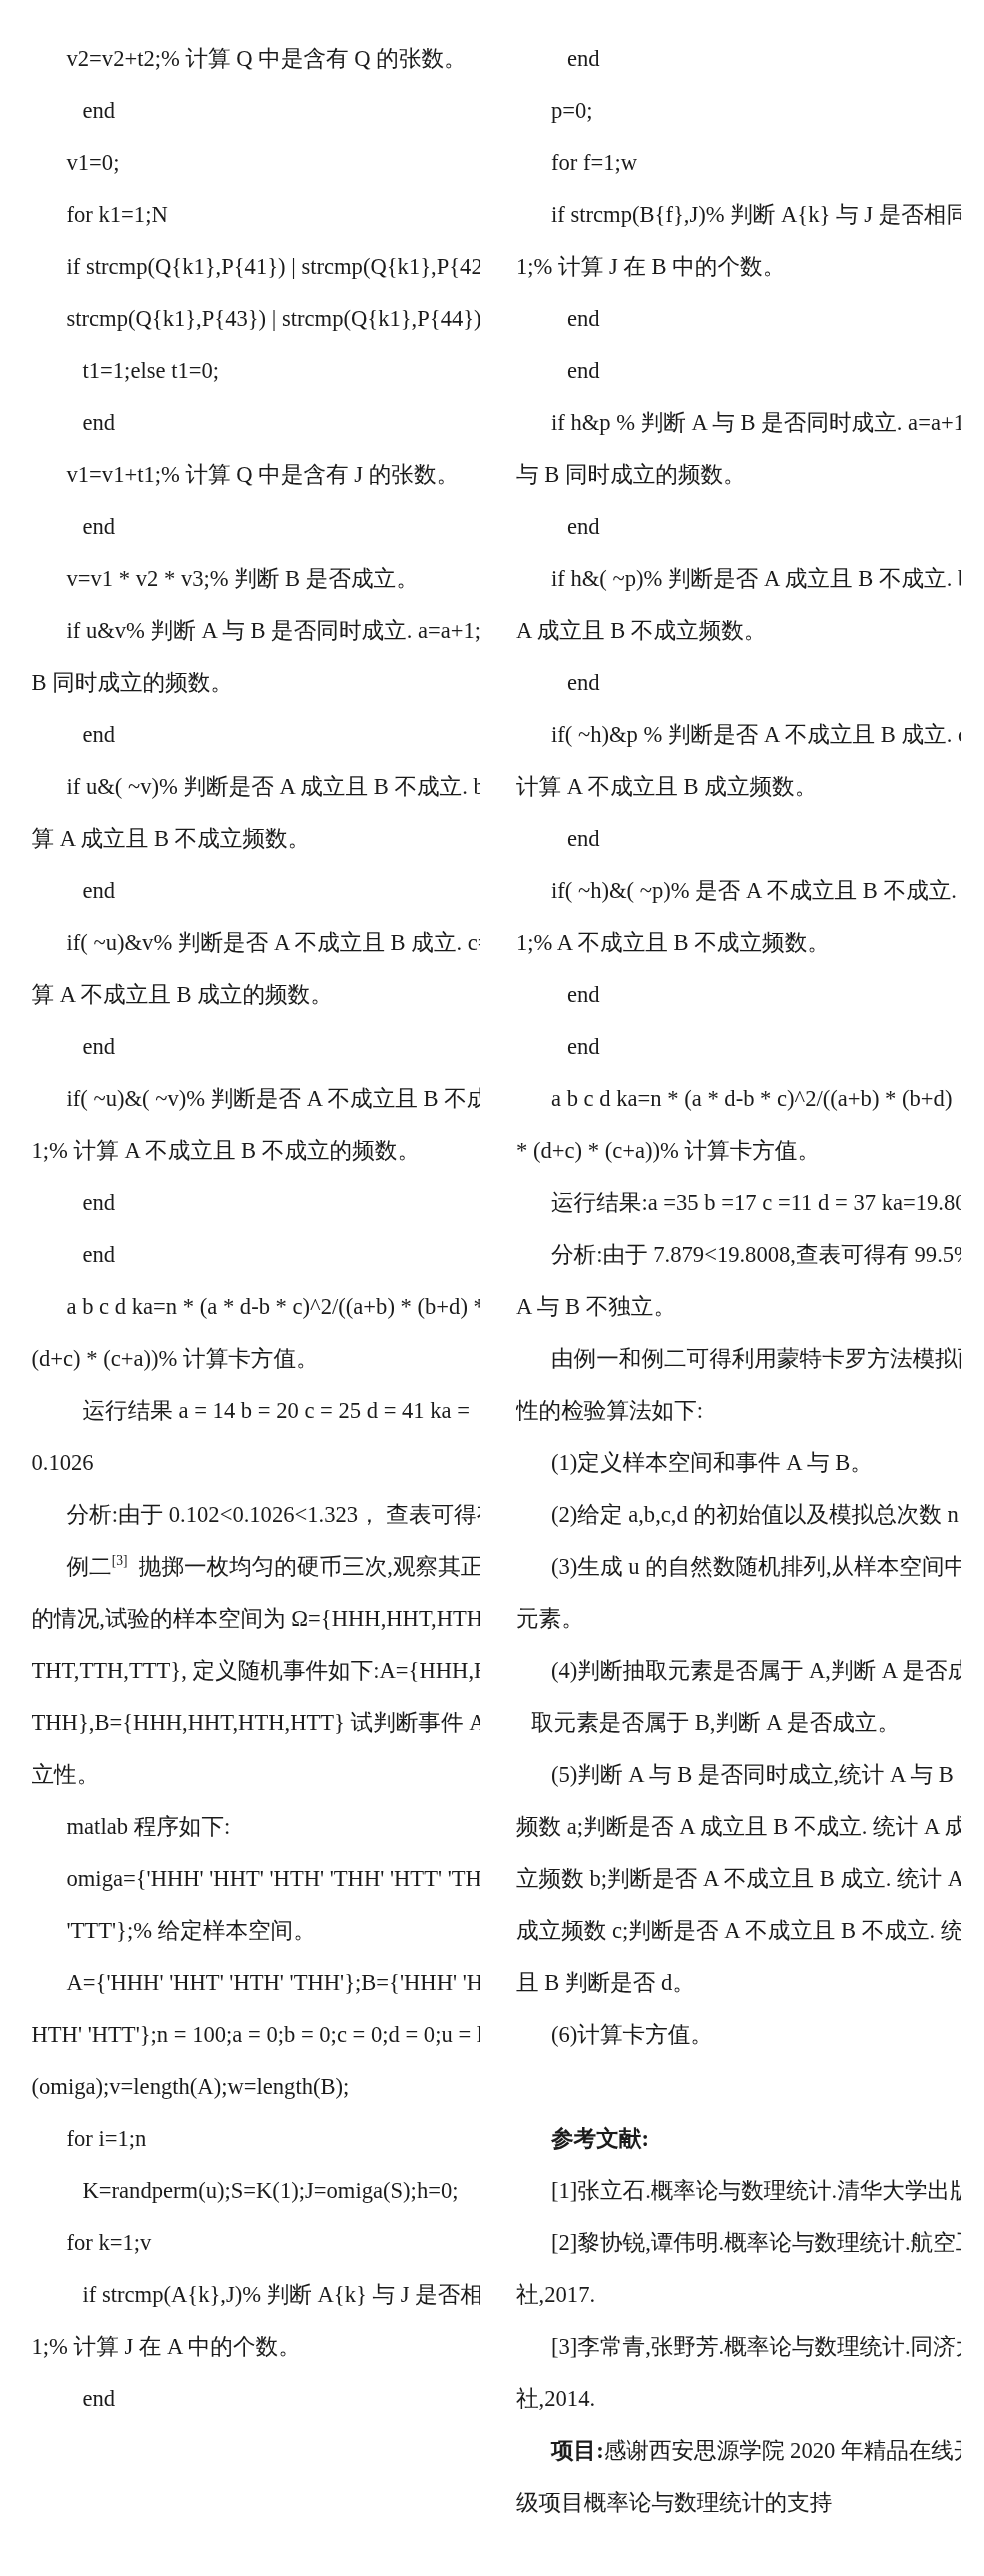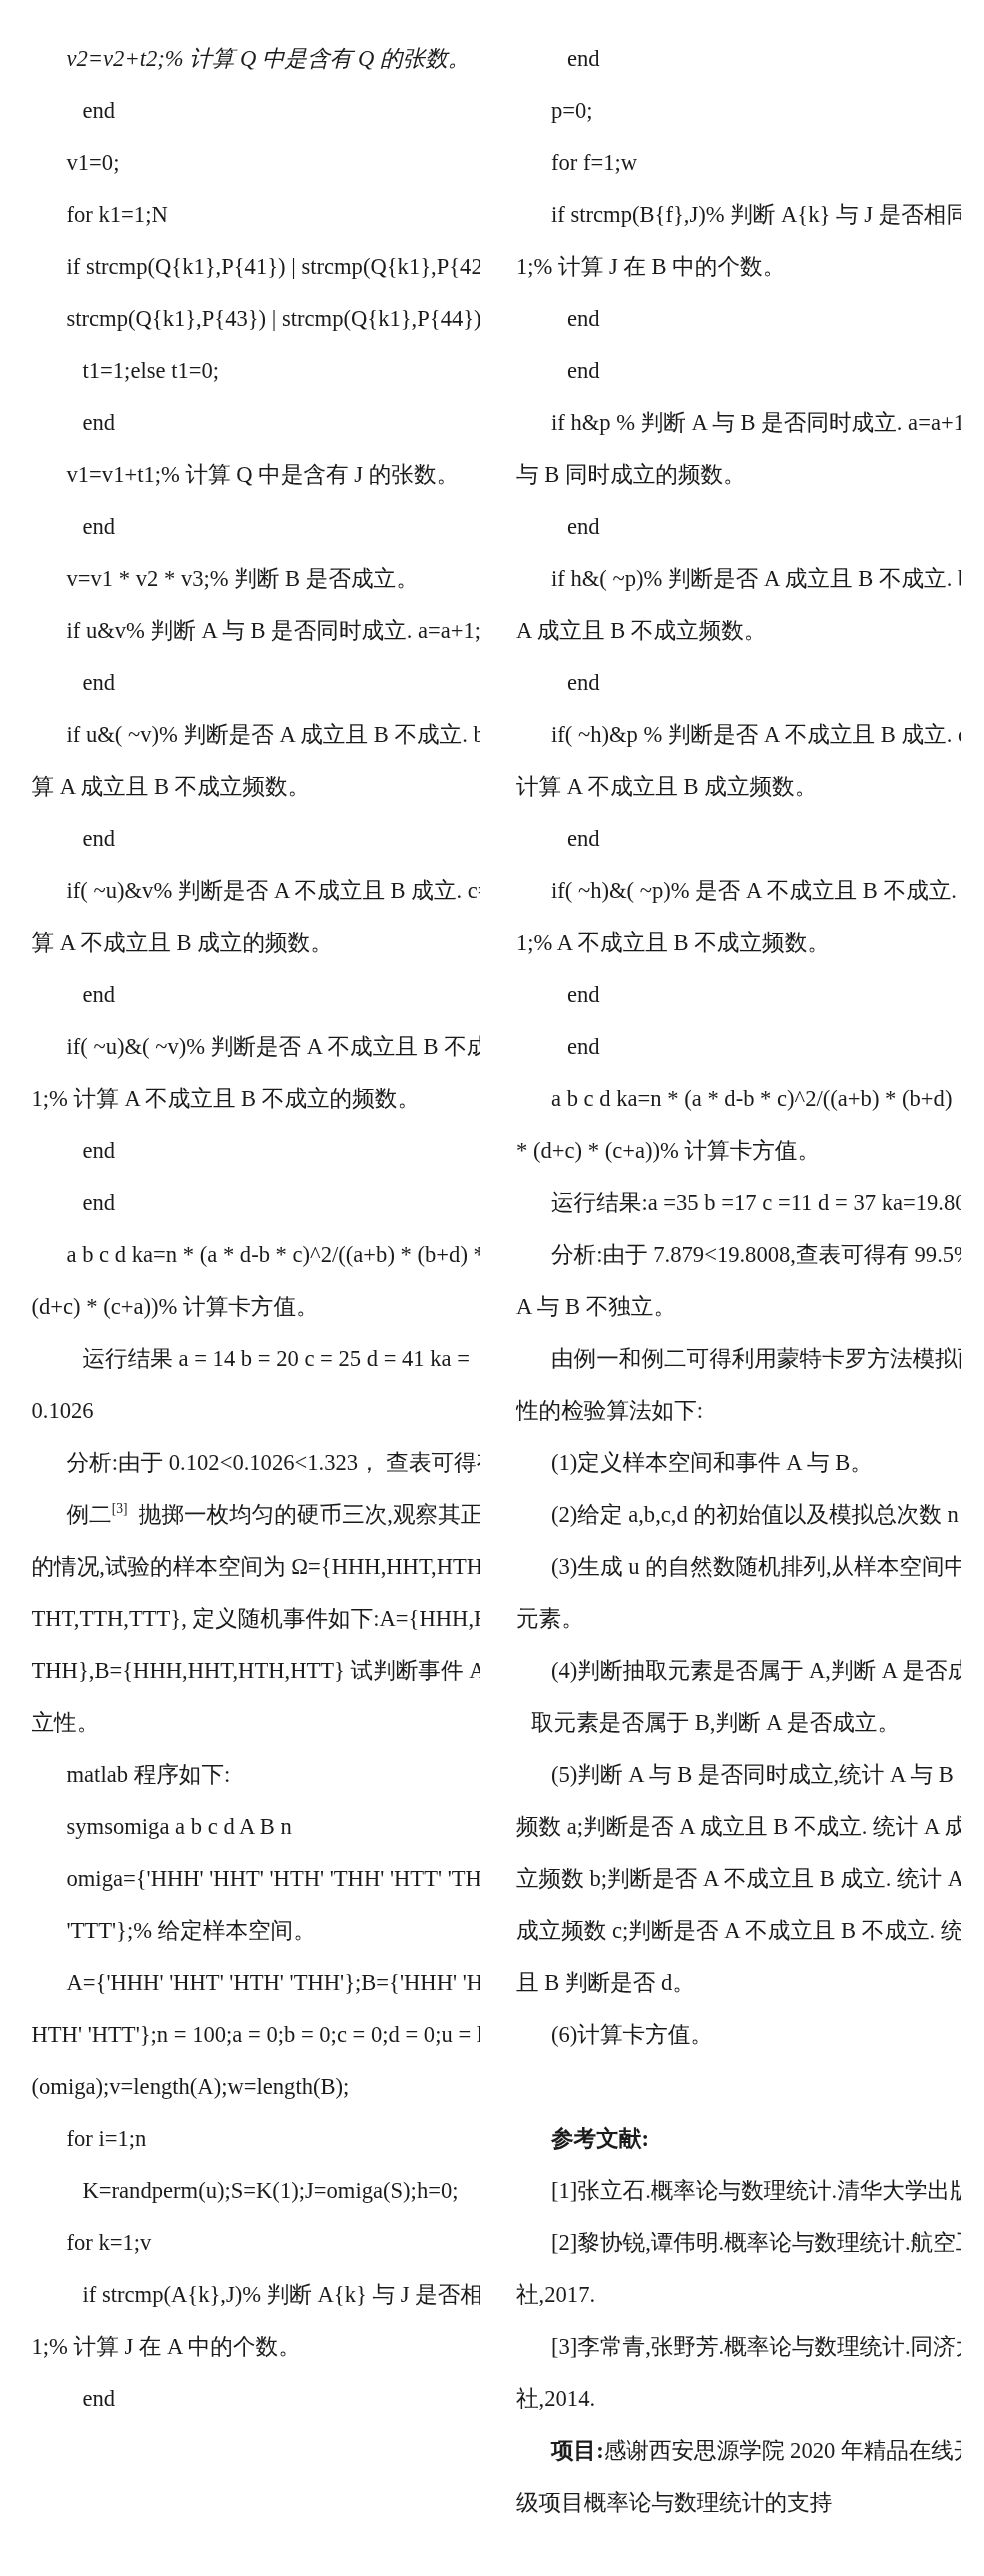--- a/index.html
+++ b/index.html
@@ -30,32 +30,33 @@
     vertical-align: super;
     line-height: 0;
   }
   .bold { font-weight: bold; }
 </style>
 </head>
 <body>
 
 <div class="page">
   <div class="column" id="left-col">
-      <div class="line" style="padding-left: 35px; font-style: italic;">v2=v2+t2;% 计算 Q 中是含有 Q 的张数。</div>
+      <div class="line" style="padding-left: 35px;">v2=v2+t2;% 计算 Q 中是含有 Q 的张数。</div>
       <div class="line" style="padding-left: 51px;">end</div>
       <div class="line" style="padding-left: 35px;">v1=0;</div>
       <div class="line" style="padding-left: 35px;">for k1=1;N</div>
       <div class="line" style="padding-left: 35px;">if strcmp(Q{k1},P{41}) | strcmp(Q{k1},P{42}) |</div>
       <div class="line" style="padding-left: 35px;">strcmp(Q{k1},P{43}) | strcmp(Q{k1},P{44}) % 判断</div>
       <div class="line" style="padding-left: 51px;">t1=1;else t1=0;</div>
       <div class="line" style="padding-left: 51px;">end</div>
       <div class="line" style="padding-left: 35px;">v1=v1+t1;% 计算 Q 中是含有 J 的张数。</div>
       <div class="line" style="padding-left: 51px;">end</div>
       <div class="line" style="padding-left: 35px;">v=v1 * v2 * v3;% 判断 B 是否成立。</div>
       <div class="line" style="padding-left: 35px;">if u&amp;v% 判断 A 与 B 是否同时成立. a=a+1;% 计算 A 与</div>
+      <div class="line" style="padding-left: 0px;">B 同时成立的频数。</div>
       <div class="line" style="padding-left: 51px;">end</div>
       <div class="line" style="padding-left: 35px;">if u&amp;( ~v)% 判断是否 A 成立且 B 不成立. b=b+1;% 计</div>
       <div class="line" style="padding-left: 0px;">算 A 成立且 B 不成立频数。</div>
       <div class="line" style="padding-left: 51px;">end</div>
       <div class="line" style="padding-left: 35px;">if( ~u)&amp;v% 判断是否 A 不成立且 B 成立. c=c+1;% 计</div>
       <div class="line" style="padding-left: 0px;">算 A 不成立且 B 成立的频数。</div>
       <div class="line" style="padding-left: 51px;">end</div>
       <div class="line" style="padding-left: 35px;">if( ~u)&amp;( ~v)% 判断是否 A 不成立且 B 不成立. d=d+</div>
       <div class="line" style="padding-left: 0px;">1;% 计算 A 不成立且 B 不成立的频数。</div>
       <div class="line" style="padding-left: 51px;">end</div>
@@ -64,21 +65,20 @@
       <div class="line" style="padding-left: 0px;">(d+c) * (c+a))% 计算卡方值。</div>
       <div class="line" style="padding-left: 51px;">运行结果   a = 14   b = 20   c = 25   d = 41   ka =</div>
       <div class="line" style="padding-left: 0px;">0.1026</div>
       <div class="line" style="padding-left: 35px;">分析:由于 0.102&lt;0.1026&lt;1.323， 查表可得有 25% 把</div>
       <div class="line" style="padding-left: 35px;"><span>例二</span><sup>[3]</sup><span style="white-space: pre;">  抛掷一枚均匀的硬币三次,观察其正反面出现</span></div>
       <div class="line" style="padding-left: 0px;">的情况,试验的样本空间为 Ω={HHH,HHT,HTH,THH,HTT,</div>
       <div class="line" style="padding-left: 0px;">THT,TTH,TTT}, 定义随机事件如下:A={HHH,HHT,HTH,</div>
       <div class="line" style="padding-left: 0px;">THH},B={HHH,HHT,HTH,HTT} 试判断事件 A 与 B 的独</div>
       <div class="line" style="padding-left: 0px;">立性。</div>
       <div class="line" style="padding-left: 35px;">matlab 程序如下:</div>
-      <div class="line" style="padding-left: 35px;">symsomiga a b c d A B n</div>
       <div class="line" style="padding-left: 35px;">omiga={'HHH' 'HHT' 'HTH' 'THH' 'HTT' 'THT'   'TTH'</div>
       <div class="line" style="padding-left: 35px;">'TTT'};% 给定样本空间。</div>
       <div class="line" style="padding-left: 35px;">A={'HHH' 'HHT' 'HTH' 'THH'};B={'HHH' 'HHT' '</div>
       <div class="line" style="padding-left: 0px;">HTH' 'HTT'};n = 100;a = 0;b = 0;c = 0;d = 0;u = length</div>
       <div class="line" style="padding-left: 0px;">(omiga);v=length(A);w=length(B);</div>
       <div class="line" style="padding-left: 35px;">for i=1;n</div>
       <div class="line" style="padding-left: 51px;">K=randperm(u);S=K(1);J=omiga(S);h=0;</div>
       <div class="line" style="padding-left: 35px;">for k=1;v</div>
       <div class="line" style="padding-left: 51px;">if strcmp(A{k},J)% 判断 A{k} 与 J 是否相同. h=h+</div>
       <div class="line" style="padding-left: 0px;">1;% 计算 J 在 A 中的个数。</div>

